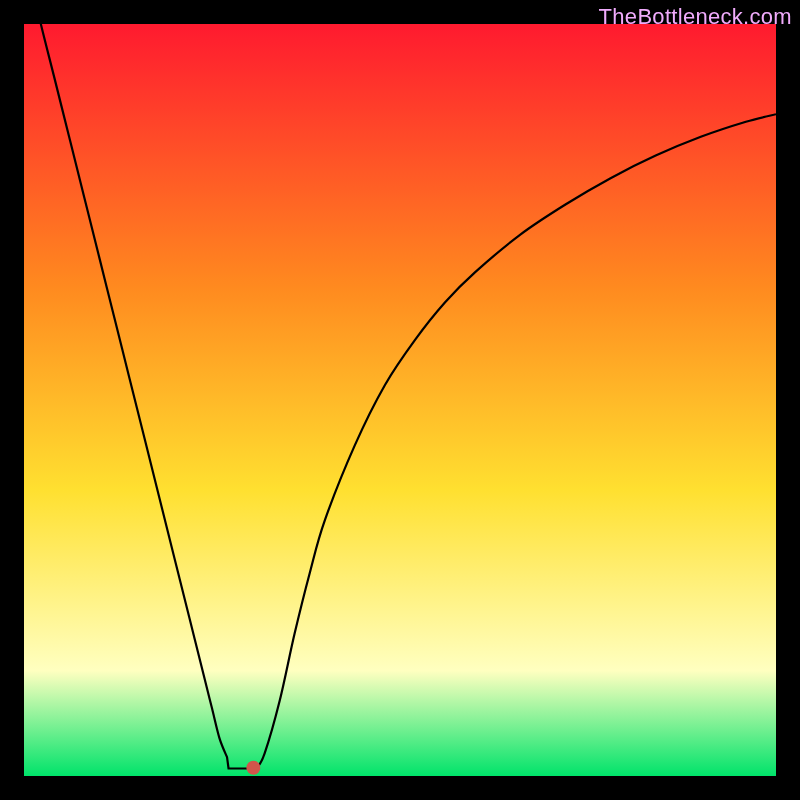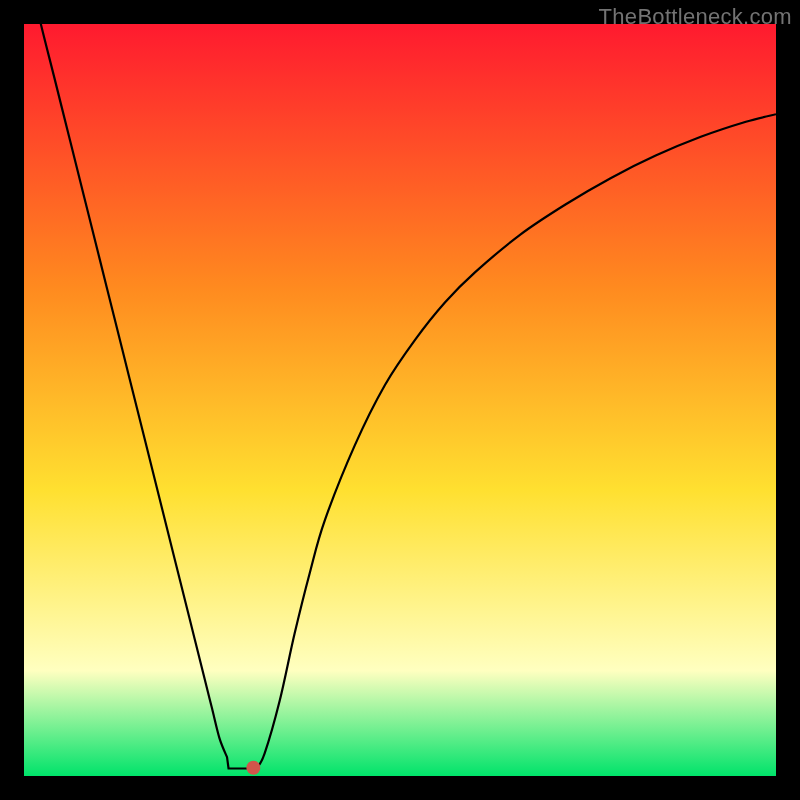--- a/index.html
+++ b/index.html
@@ -23,21 +23,21 @@
     position: absolute;
     left: 24px;
     top: 24px;
     width: 752px;
     height: 752px;
   }
   .watermark {
     position: absolute;
     top: 4px;
     right: 8px;
-    color: #737373;
+    color: #f0abfc;
     font-size: 22px;
     font-weight: 500;
     letter-spacing: 0.3px;
   }
   svg { display: block; }
 </style>
 </head>
 <body>
 
 <div class="frame"></div>

